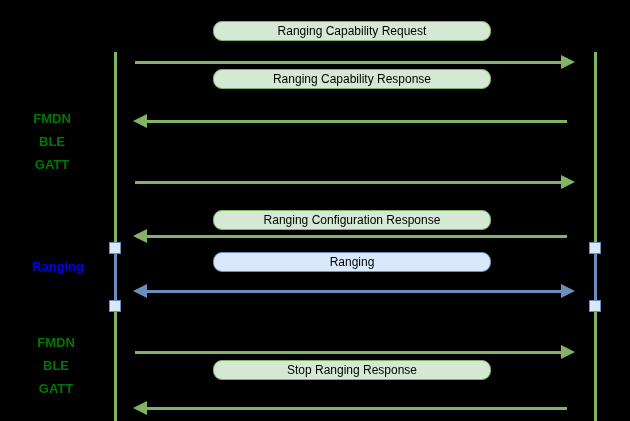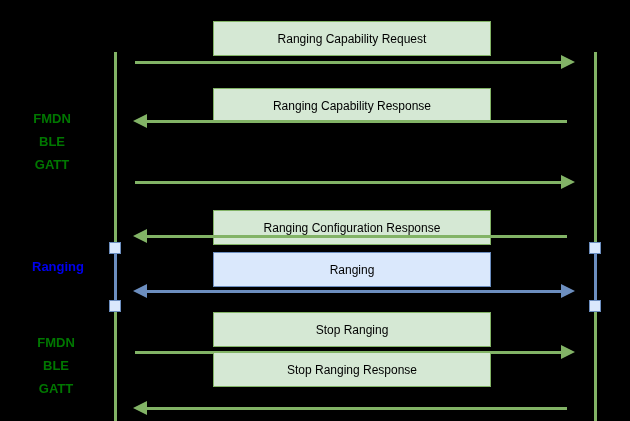--- a/index.html
+++ b/index.html
@@ -6,23 +6,23 @@
   html,body { width:630px; height:421px; }
   body { font-family:"Liberation Sans","DejaVu Sans",sans-serif; background:var(--background,#000); }
   .canvas { position:relative; width:630px; height:421px; background:var(--background,#000); overflow:hidden; }
 
   
   .lifeline { position:absolute; top:52px; height:369px; width:3px; background:var(--green-stroke); }
   .lifeline-blue-seg { position:absolute; width:3px; top:250px; height:56px; background:var(--blue-stroke); }
   .activation-square { position:absolute; width:12px; height:12px; background:var(--blue-fill); border:1.5px solid var(--blue-stroke); }
 
   
-  .msg-box { position:absolute; left:213px; width:278px; height:35px;
+  .msg-box { position:absolute; left:213px; width:278px; height:20px;
              display:flex; align-items:center; justify-content:center;
-             font-size:12px; color:var(--box-text); text-align:center; }
+             font-size:12px; color:var(--box-text); text-align:center;border-radius:9px; }
   .c-green.msg-box { background:var(--green-fill); border:1.5px solid var(--green-stroke); }
   .c-blue.msg-box  { background:var(--blue-fill);  border:1.5px solid var(--blue-stroke); }
 
   
   .msg-arrow { position:absolute; left:133px; width:442px; height:14px; }
   .msg-arrow .line { position:absolute; top:5.5px; height:3px; }
   .head { position:absolute; top:0; width:0; height:0;
           border-top:7px solid transparent; border-bottom:7px solid transparent; }
   .head-right { right:0; border-left:14px solid; }
   .head-left  { left:0;  border-right:14px solid; }
@@ -68,21 +68,21 @@
 BLE
 GATT</div>
 
   <div class="msg-box c-green" style="top:21px">Ranging Capability Request</div>
   <div class="msg-arrow c-green dir-right" style="top:55px">
     <div class="line"></div>
 
     <div class="head head-right"></div>
   </div>
 
-  <div class="msg-box c-green" style="top:88px">Ranging Capability Response</div>
+  <div class="msg-box c-green" style="top:69px">Ranging Capability Response</div>
   <div class="msg-arrow c-green dir-left" style="top:114px">
     <div class="line"></div>
     <div class="head head-left"></div>
 
   </div>
 
   <div class="msg-arrow c-green dir-right" style="top:175px">
     <div class="line"></div>
 
     <div class="head head-right"></div>
@@ -95,27 +95,26 @@
 
   </div>
 
   <div class="msg-box c-blue" style="top:252px">Ranging</div>
   <div class="msg-arrow c-blue dir-both" style="top:284px">
     <div class="line"></div>
     <div class="head head-left"></div>
     <div class="head head-right"></div>
   </div>
 
-  <div class="msg-box c-green" style="top:312px">Stop Ranging</div>
   <div class="msg-arrow c-green dir-right" style="top:345px">
     <div class="line"></div>
 
     <div class="head head-right"></div>
   </div>
 
-  <div class="msg-box c-green" style="top:352px">Stop Ranging Response</div>
+  <div class="msg-box c-green" style="top:360px">Stop Ranging Response</div>
   <div class="msg-arrow c-green dir-left" style="top:401px">
     <div class="line"></div>
     <div class="head head-left"></div>
 
   </div>
 
 </div>
 
 </body></html>

